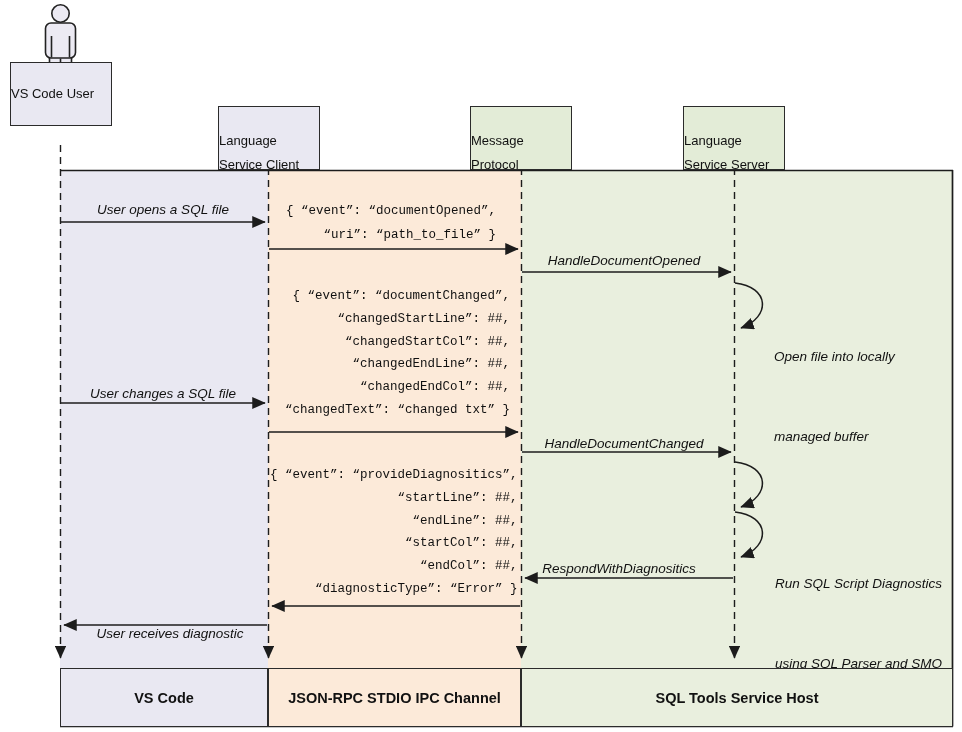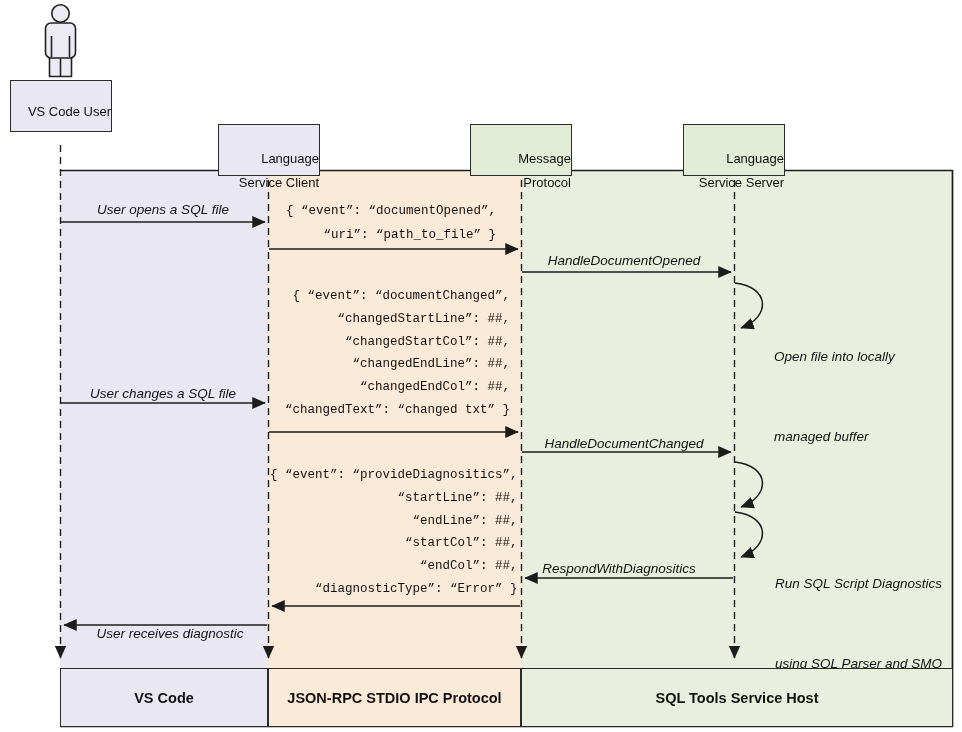--- a/index.html
+++ b/index.html
@@ -8,22 +8,22 @@
     font-family:"Liberation Sans",sans-serif;color:#111;overflow:hidden;
   }
   .region{position:absolute;top:170px;height:557px;}
   .region.lavender{left:60px;width:208px;background:#e9e8f2;}
   .region.peach{left:268px;width:253px;background:#fcead9;}
   .region.green{left:521px;width:432px;background:#e9efde;}
 
   svg.overlay{position:absolute;left:0;top:0;width:962px;height:732px;pointer-events:none;}
 
   .head-box{
-    position:absolute;top:80px;height:52px;width:102px;box-sizing:border-box;
-    border:1.5px solid #2b2b2b;text-align:right;font-size:13px;line-height:24px;
+    position:absolute;top:62px;height:64px;width:102px;box-sizing:border-box;
+    border:1.5px solid #2b2b2b;text-align:left;font-size:13px;line-height:24px;
   }
   .head-box.lavender{background:#e9e8f2;}
   .head-box.green{background:#e3ecd7;}
   .head-box.one-line{padding-top:19px;}
   .head-box.two-line{padding-top:22px;margin-top:44px;}
 
   .foot-box{
     position:absolute;top:668px;height:59px;box-sizing:border-box;
     border:1.6px solid #2b2b2b;display:flex;align-items:center;justify-content:center;
     font-weight:bold;font-size:14.5px;
@@ -167,19 +167,19 @@
     <div>  “endLine”: ##,</div>
     <div>  “startCol”: ##,</div>
     <div>  “endCol”: ##,</div>
     <div>  “diagnosticType”: “Error” }</div>
   </div>
 
   <div class="foot-box lavender" style="left:60px;width:208px;">
     <span>VS Code</span>
   </div>
   <div class="foot-box peach" style="left:268px;width:253px;">
-    <span>JSON-RPC STDIO IPC Protocol</span>
+    <span>JSON-RPC STDIO IPC Channel</span>
   </div>
   <div class="foot-box green" style="left:521px;width:432px;">
     <span>SQL Tools Service Host</span>
   </div>
 
 </div>
 
 </body></html>

